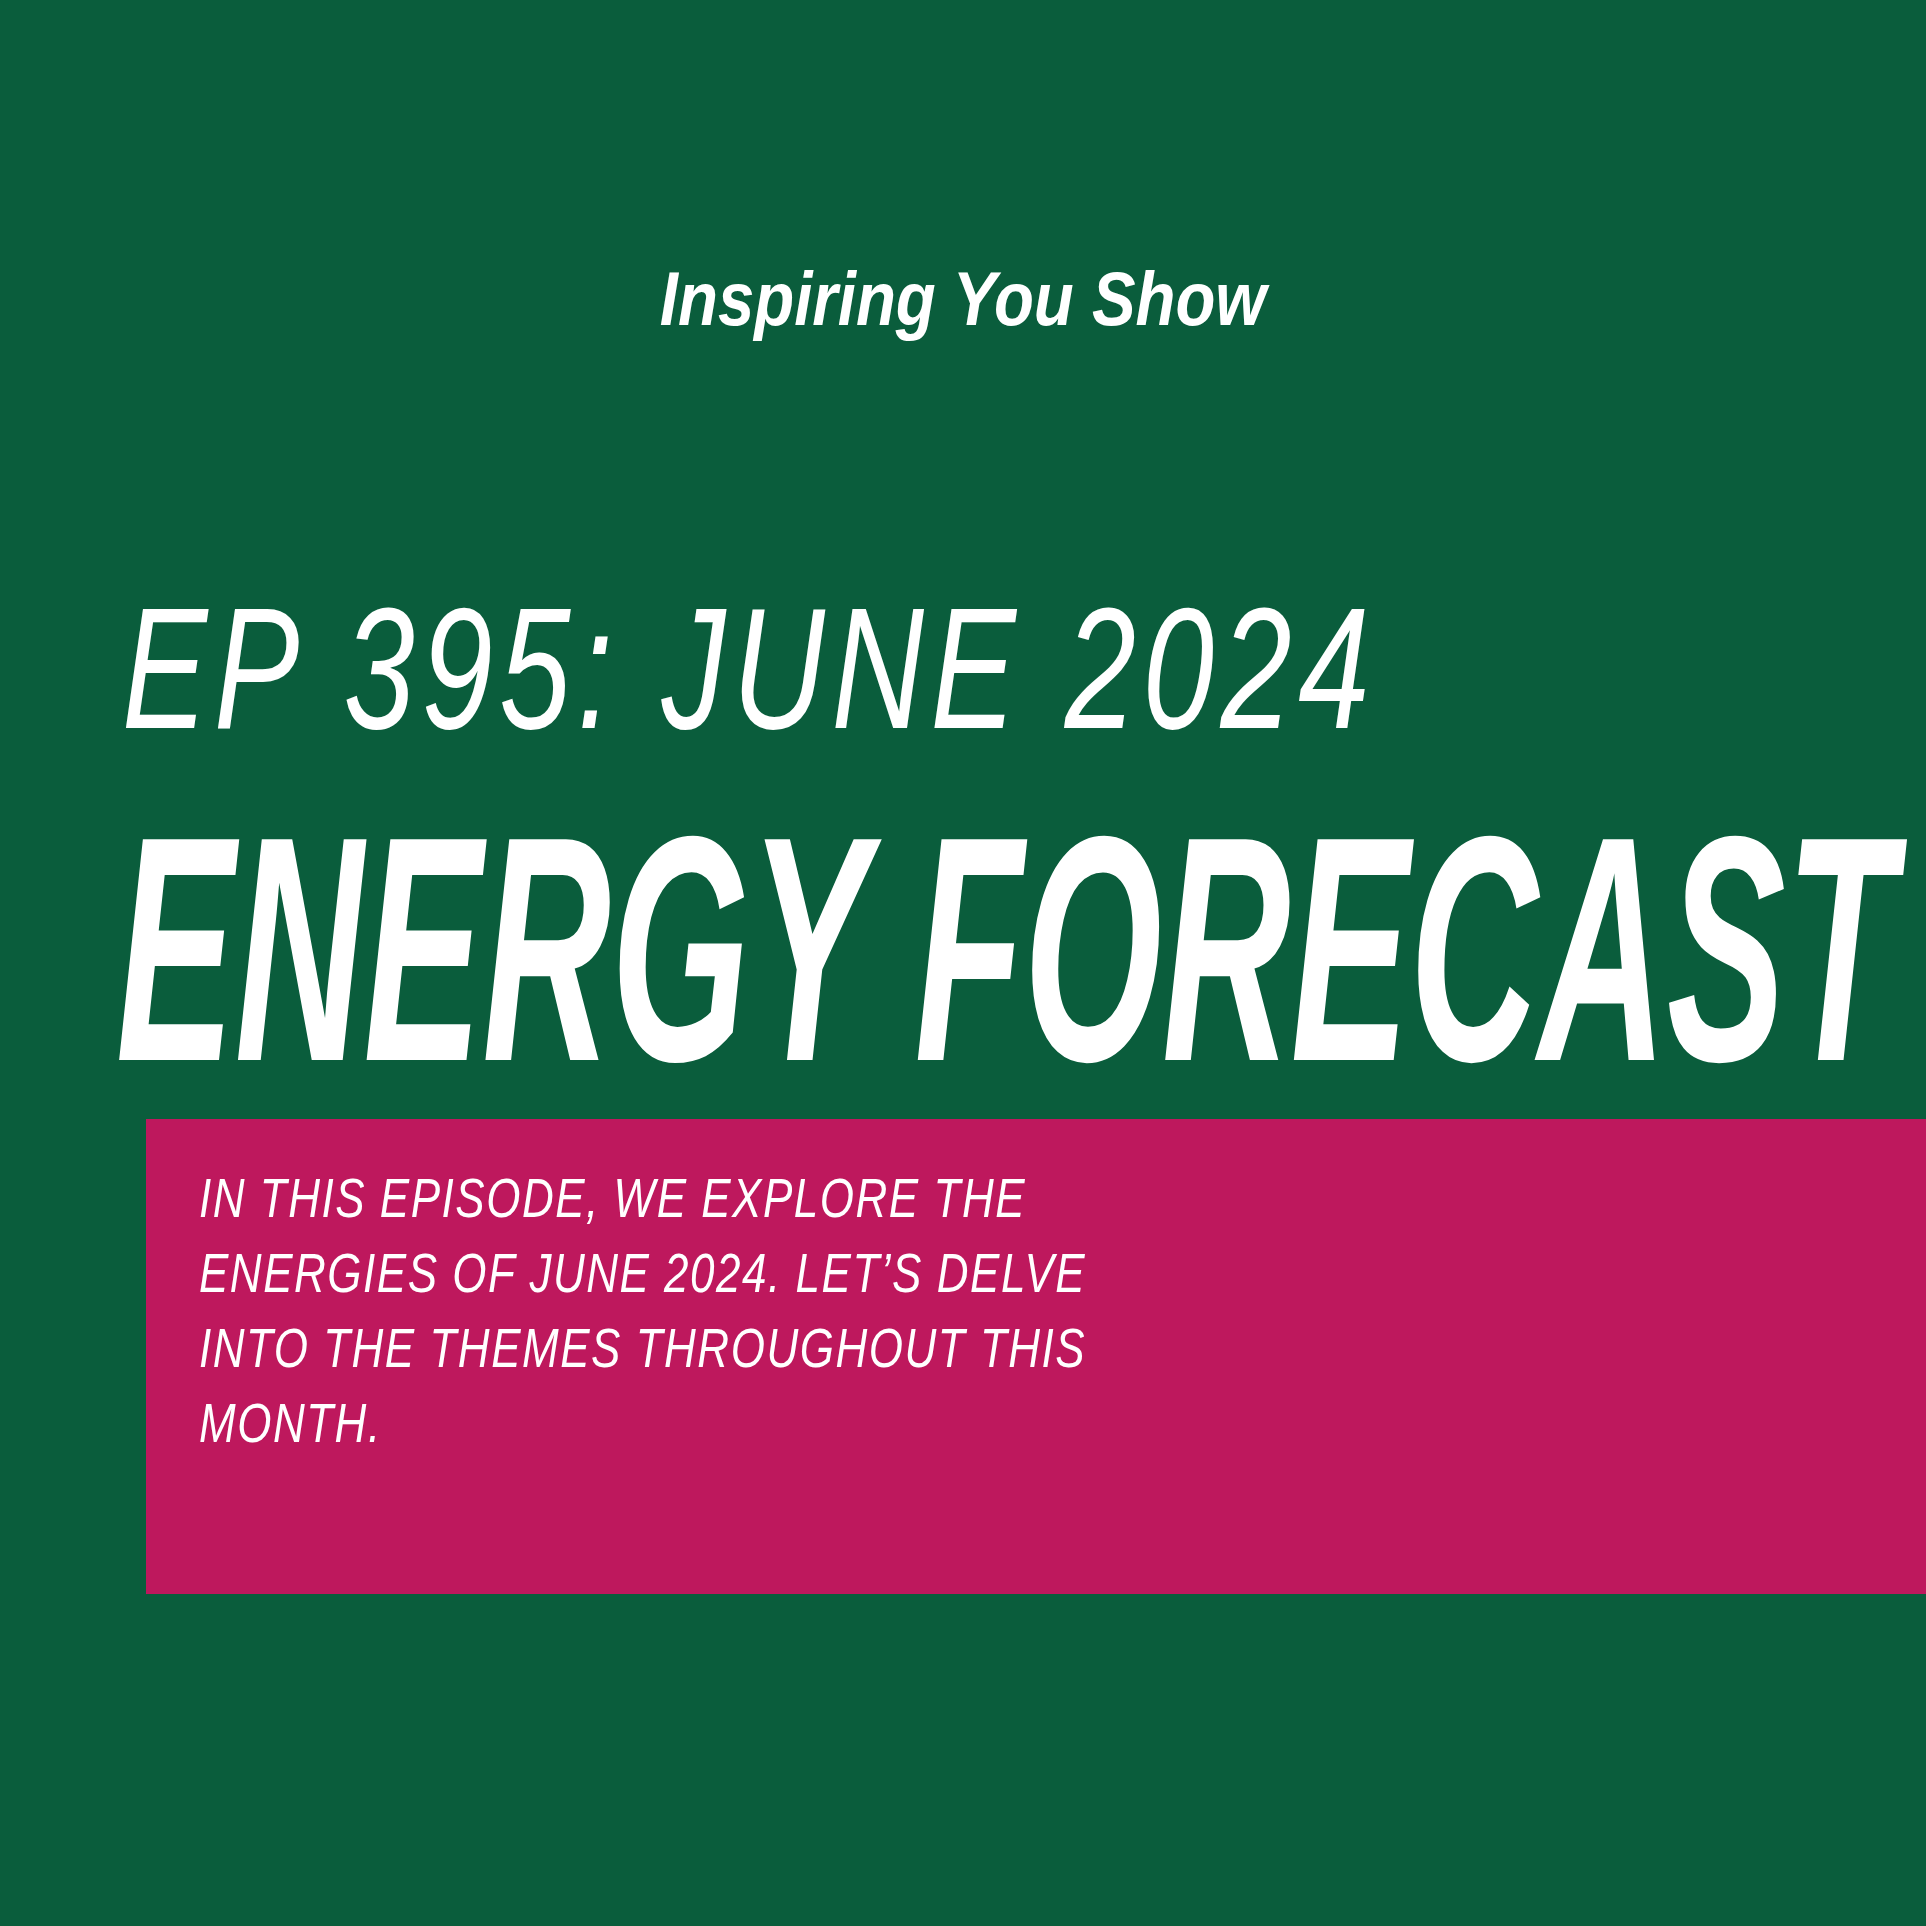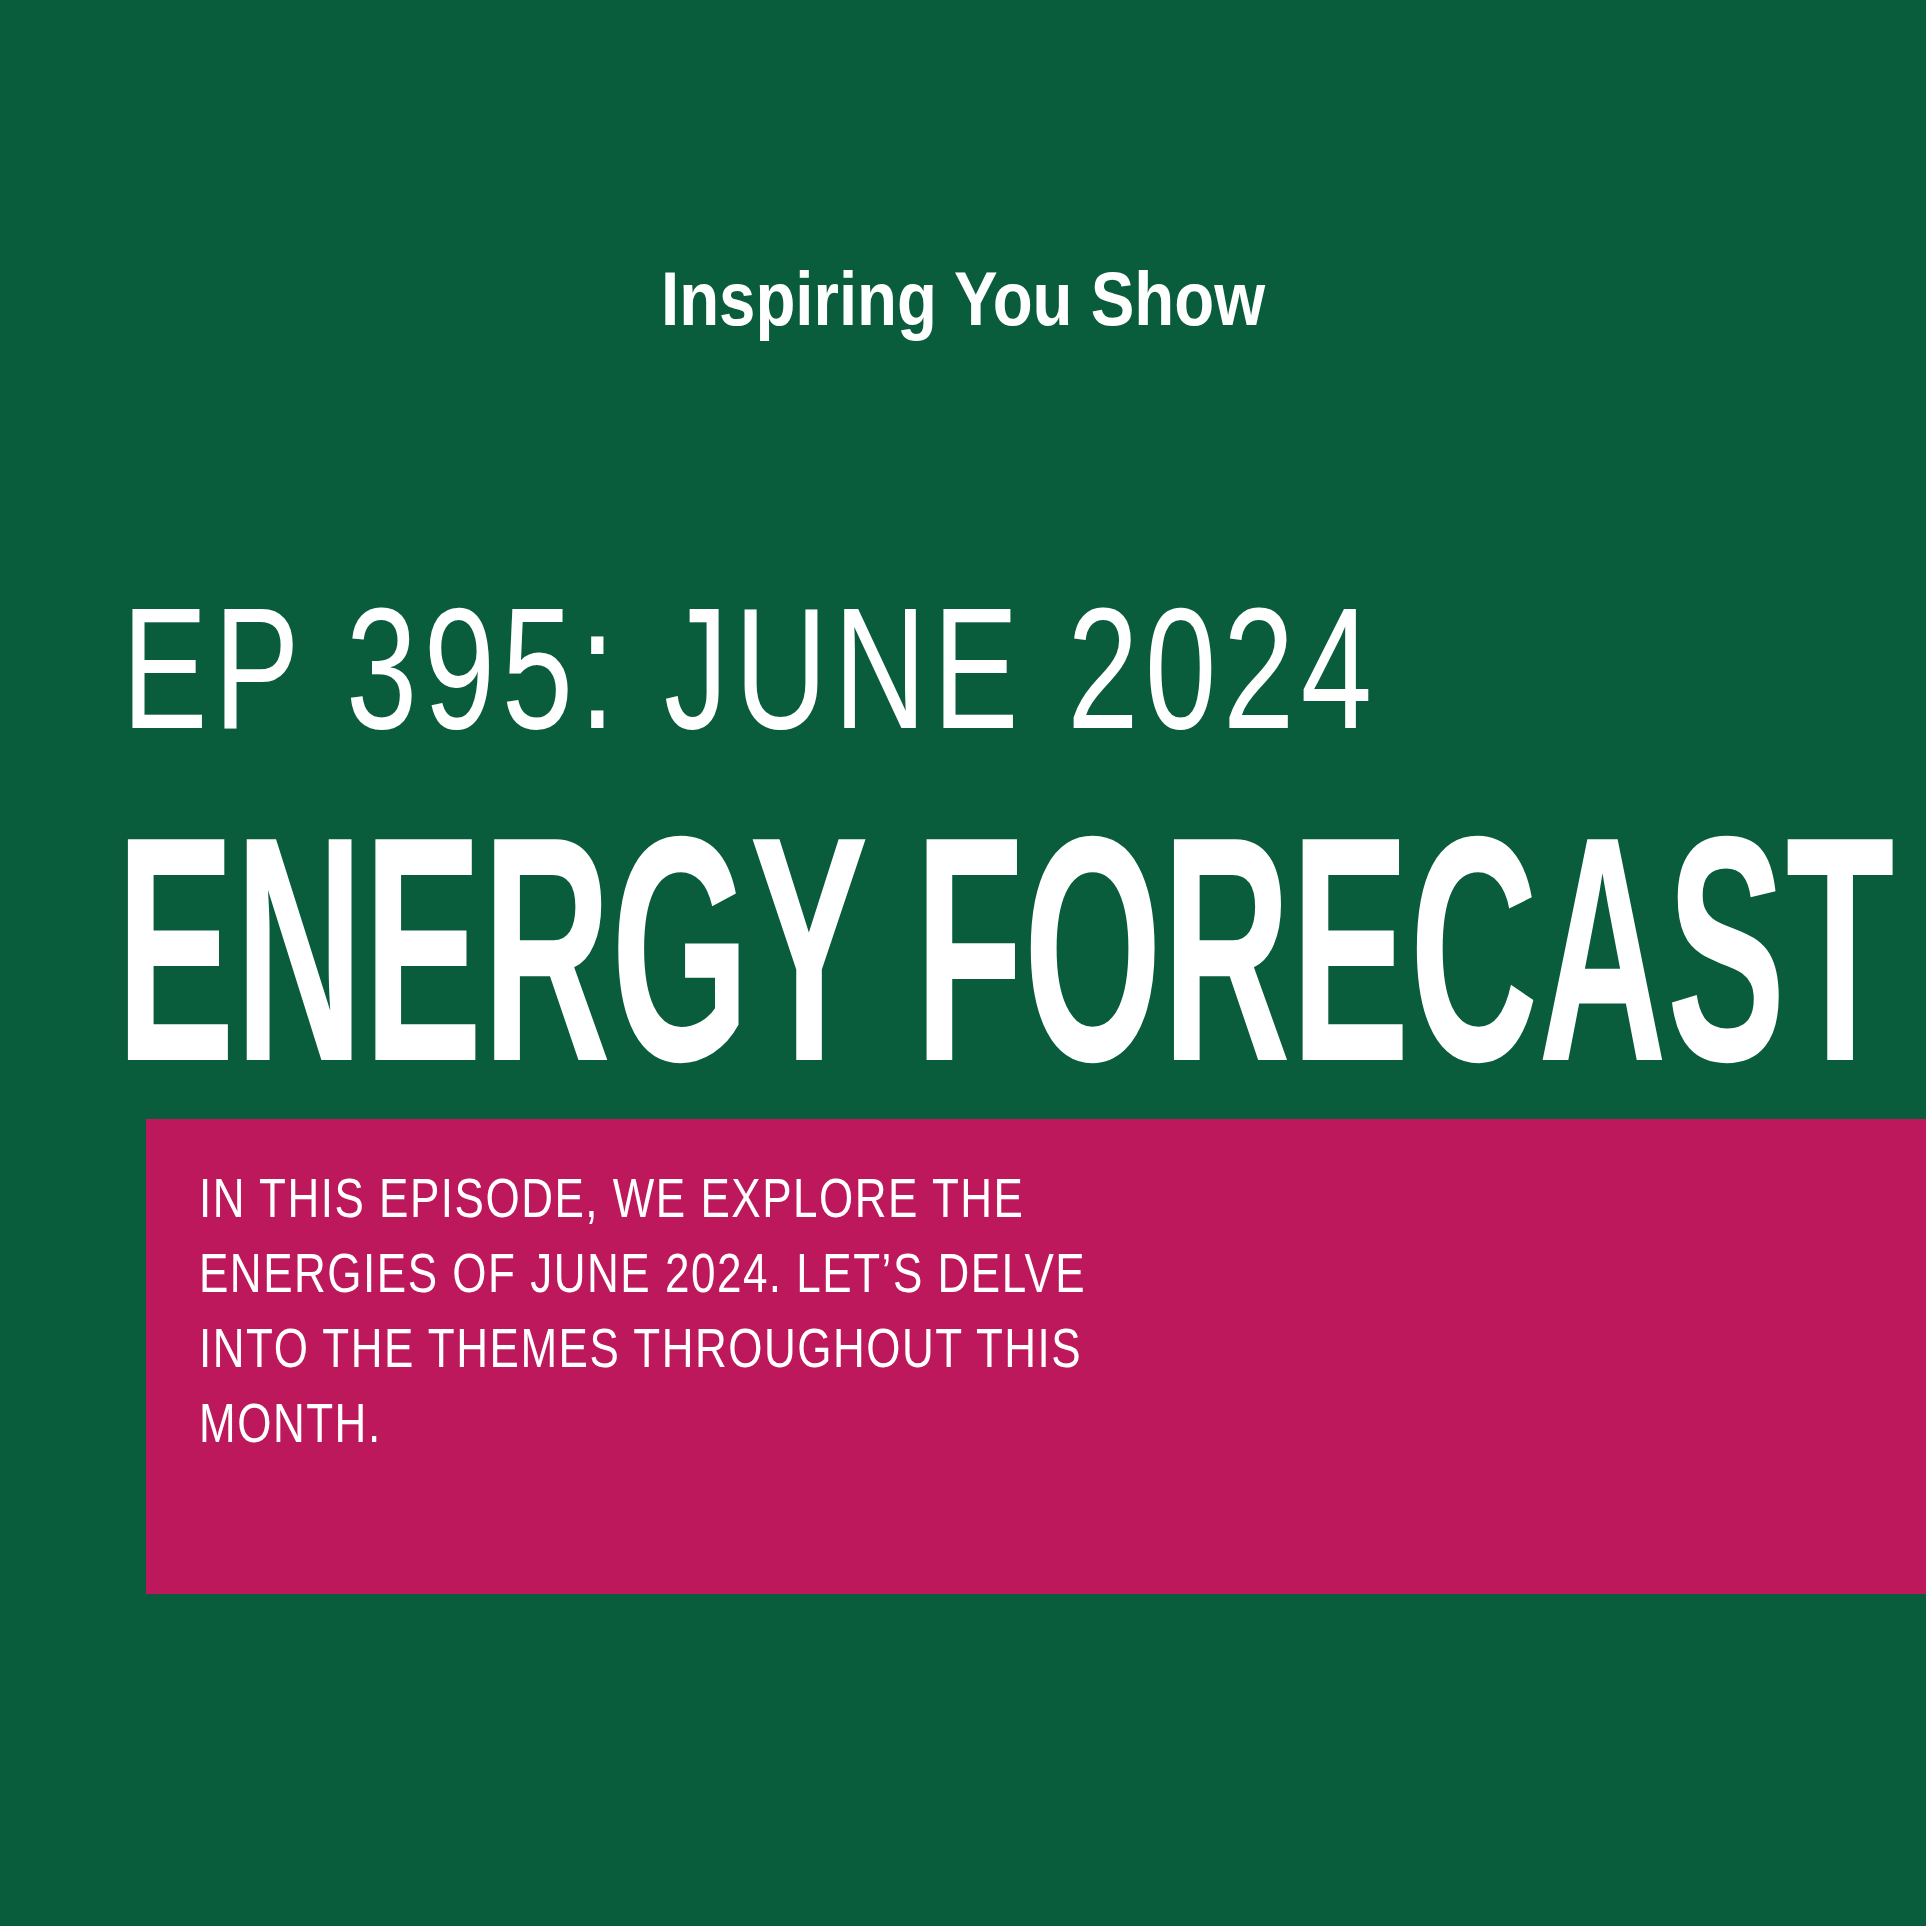--- a/index.html
+++ b/index.html
@@ -8,20 +8,21 @@
     background: #0a5d3c;
   }
 
   #poster {
     position: relative;
     width: 1926px;
     height: 1926px;
     background: #0a5d3c;
     overflow: hidden;
     font-family: "Liberation Sans", "DejaVu Sans", sans-serif;
+    font-style: italic;
     -webkit-font-smoothing: antialiased;
   }
 
   
   .show-name {
     position: absolute;
     left: 0;
     top: 257px;
     width: 1926px;
     text-align: center;

